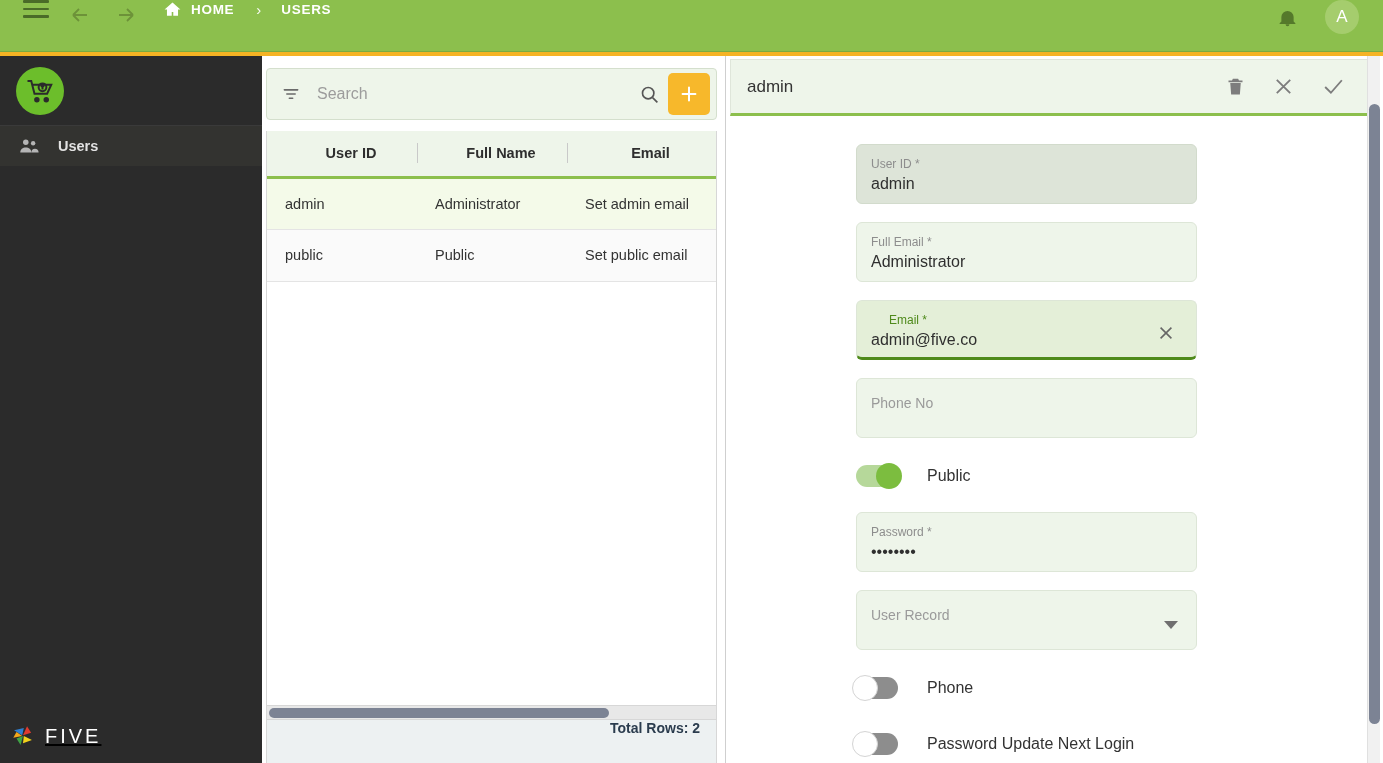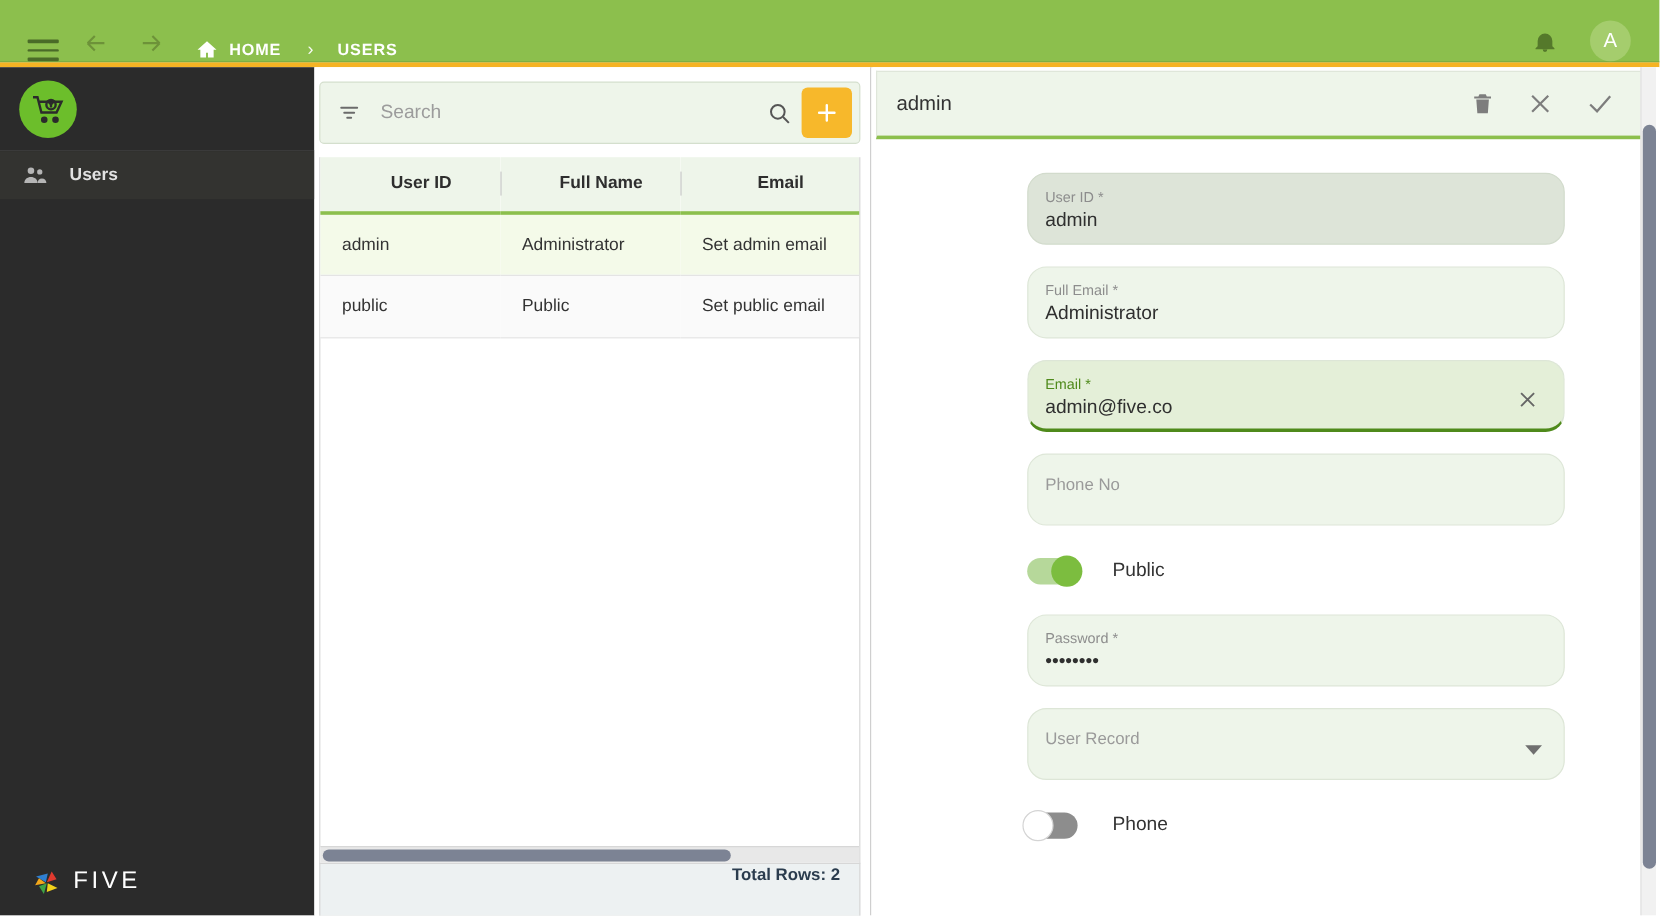--- a/index.html
+++ b/index.html
@@ -8,21 +8,21 @@
     font-family: "Liberation Sans", sans-serif;
     background: #ffffff;
     overflow: hidden;
   }
   .app { position: relative; width: 1383px; height: 763px; }
 
   
   .topbar {
     position: absolute; top: 0; left: 0; width: 1383px; height: 52px;
     background: #8cbf4d;
-    display: flex; align-items: flex-end;
+    display: flex; align-items: flex-start;
     border-bottom: 1px solid #7aab42;
   }
   .topbar-accent {
     position: absolute; top: 52px; left: 0; width: 1383px; height: 4px;
     background: #f5b324;
   }
   .hamburger {
     width: 26px; height: 18px; margin-left: 23px;
     display: flex; flex-direction: column; justify-content: space-between;
     cursor: pointer;
@@ -65,22 +65,22 @@
     width: 48px; height: 48px; border-radius: 50%;
     background: #6cbe2b; display: flex; align-items: center; justify-content: center;
   }
   .sb-item {
     height: 40px; display: flex; align-items: center;
     padding-left: 18px; background: #333330; cursor: pointer;
   }
   .sb-item .sb-icon { color: #b5b5b5; display: flex; margin-right: 18px; }
   .sb-item .sb-label { color: #e2e2e2; font-size: 14.5px; font-weight: bold; }
   .five-logo {
-    position: absolute; bottom: 14px; left: 26px;
-    display: flex; align-items: flex-start;
+    position: absolute; bottom: 14px; left: 10px;
+    display: flex; align-items: center; text-decoration: underline;
   }
   .five-word {
     color: #ffffff; font-size: 20px; letter-spacing: 3px; margin-left: 9px;
     font-family: "Liberation Sans", sans-serif;
   }
 
   
   .listpanel {
     position: absolute; top: 56px; left: 262px; width: 464px; height: 707px;
     background: #ffffff; border-right: 1px solid #cfcfcf;
@@ -153,37 +153,37 @@
     border-right: 1px solid #dfe6da;
   }
   .detail-title { font-size: 17px; color: #333333; }
   .detail-actions { margin-left: auto; display: flex; align-items: center; gap: 26px; }
   .dicon { color: #7d7d7d; cursor: pointer; display: flex; }
   .form-scroll {
     position: relative; height: 647px; overflow: hidden;
     padding-top: 28px;
   }
   .field {
-    width: 448px; margin-left: 129px; margin-bottom: 18px;
-    border-radius: 16px; position: relative;
+    width: 341px; margin-left: 129px; margin-bottom: 18px;
+    border-radius: 6px; position: relative;
   }
   .field-label {
     font-size: 12px; color: #8d8d8d; padding: 12px 0 0 14px;
   }
   .field-value {
     font-size: 16px; color: #2f2f2f; padding: 4px 0 0 14px;
     height: 30px;
   }
   .f-disabled { background: #dde4d8; border: 1px solid #d2dbcc; height: 60px; }
   .f-normal { background: #eef5ea; border: 1px solid #dde6d7; height: 60px; }
   .f-focus {
     background: #e4efd8; border: 1px solid #dde6d7; border-bottom: 3px solid #4f8a1b;
     height: 60px;
   }
-  .f-focus .field-label { color: #4f8a1b; }
+  .f-focus .field-label { color: #4f8a1b; margin-left: 18px; }
   .clear-x {
     position: absolute; right: 20px; top: 22px; color: #666; cursor: pointer;
   }
   .caret {
     position: absolute; right: 18px; top: 30px;
     width: 0; height: 0; border-left: 7px solid transparent;
     border-right: 7px solid transparent; border-top: 8px solid #6f6f6f;
     cursor: pointer;
   }
   .placeholder-label { color: #9a9a9a; font-size: 14px; padding: 16px 0 0 14px; }
@@ -407,20 +407,26 @@
         <span class="caret"></span>
       </div>
 
       <div class="toggle-row">
         <div class="switch off">
             <span class="knob"></span>
           </div>
         <span class="toggle-label">Phone</span>
       </div>
 
+      <div class="toggle-row">
+        <div class="switch off">
+            <span class="knob"></span>
+          </div>
+        <span class="toggle-label">Password Update Next Login</span>
+      </div>
 
     </div>
 
     <div class="vscroll">
       <div class="vscroll-thumb"></div>
     </div>
   </div>
 
 </div>
 

